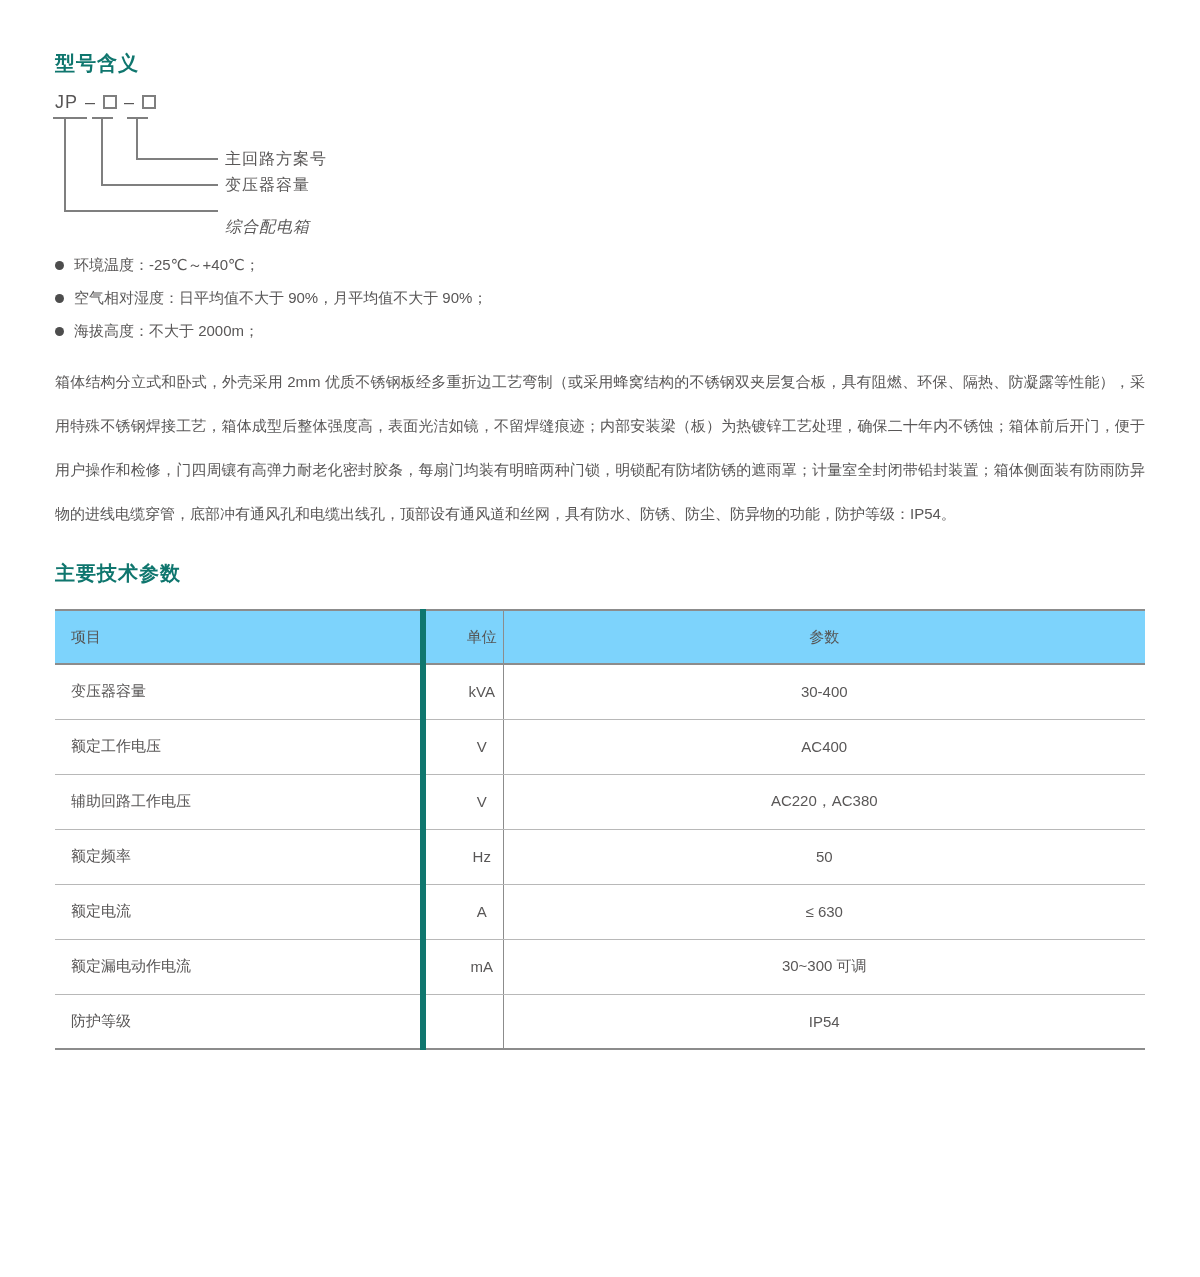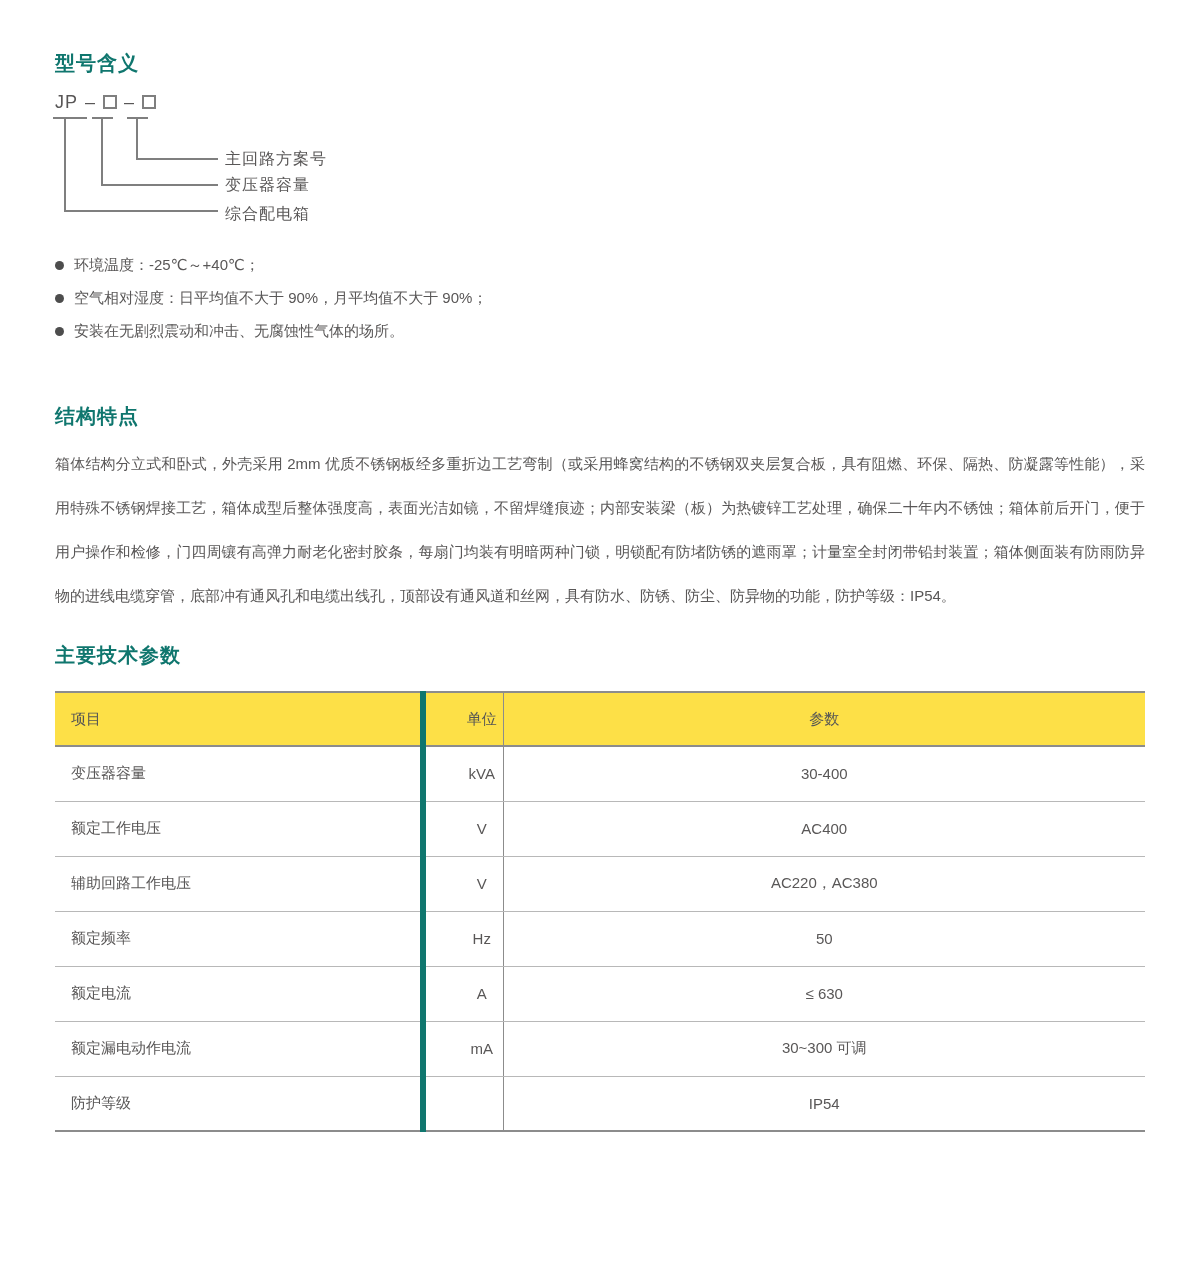--- a/index.html
+++ b/index.html
@@ -44,21 +44,21 @@
   .v1 { left: 9px;  height: 95px; }
   .v2 { left: 46px; height: 69px; }
   .v3 { left: 81px; height: 43px; }
   .dg-horiz { height: 2px; }
   .h3 { top: 65px;  left: 81px; width: 82px;  }
   .h2 { top: 91px;  left: 46px; width: 117px; }
   .h1 { top: 117px; left: 9px;  width: 154px; }
   .dg-label { position: absolute; left: 170px; font-size: 16px; letter-spacing: 1px; }
   .l3 { top: 56px; }
   .l2 { top: 82px; }
-  .l1 { top: 111px; }
+  .l1 { top: 124px; font-style: italic; }
 
   
   .bullet-list { margin-top: 16px; }
   .bullet-item {
     display: flex; align-items: center;
     height: 33px; font-size: 15px; color: #595757;
   }
   .bullet-dot {
     width: 9px; height: 9px; border-radius: 50%;
     background: #4d4d4d; margin-right: 10px; flex: none;
@@ -74,21 +74,21 @@
   }
 
   
   table.params {
     width: 100%;
     border-collapse: collapse;
     table-layout: fixed;
     margin-top: 22px;
   }
   table.params th {
-    background: #fde047;
+    background: #7dd3fc;
     height: 54px;
     font-size: 15px;
     font-weight: 400;
     color: #555555;
     border-top: 2px solid #8c8c8c;
     border-bottom: 2px solid #8c8c8c;
   }
   table.params td {
     height: 55px;
     font-size: 15px;
@@ -138,25 +138,24 @@
       <div class="bullet-item">
         <span class="bullet-dot"></span>
         <span>环境温度：-25℃～+40℃；</span>
       </div>
       <div class="bullet-item">
         <span class="bullet-dot"></span>
         <span>空气相对湿度：日平均值不大于 90%，月平均值不大于 90%；</span>
       </div>
       <div class="bullet-item">
         <span class="bullet-dot"></span>
-        <span>安装在无剧烈震动和冲击、无腐蚀性气体的场所。</span>
+        <span>海拔高度：不大于 2000m；</span>
       </div>
     </div>
 
-  <div class="section-title t3">结构特点</div>
   <p class="feature-para">箱体结构分立式和卧式，外壳采用 2mm 优质不锈钢板经多重折边工艺弯制（或采用蜂窝结构的不锈钢双夹层复合板，具有阻燃、环保、隔热、防凝露等性能），采用特殊不锈钢焊接工艺，箱体成型后整体强度高，表面光洁如镜，不留焊缝痕迹；内部安装梁（板）为热镀锌工艺处理，确保二十年内不锈蚀；箱体前后开门，便于用户操作和检修，门四周镶有高弹力耐老化密封胶条，每扇门均装有明暗两种门锁，明锁配有防堵防锈的遮雨罩；计量室全封闭带铅封装置；箱体侧面装有防雨防异物的进线电缆穿管，底部冲有通风孔和电缆出线孔，顶部设有通风道和丝网，具有防水、防锈、防尘、防异物的功能，防护等级：IP54。</p>
 
   <div class="section-title t4">主要技术参数</div>
 
   <table class="params">
     <colgroup>
       <col style="width:368px">
       <col style="width:80px">
       <col>
     </colgroup>

